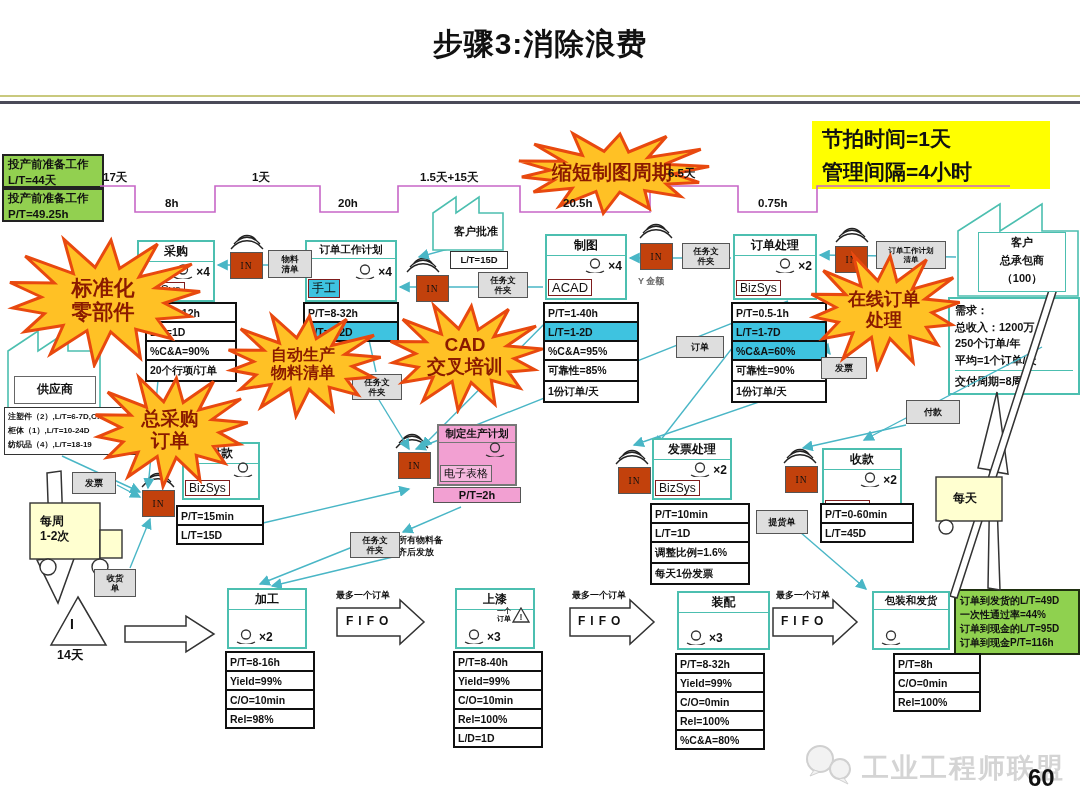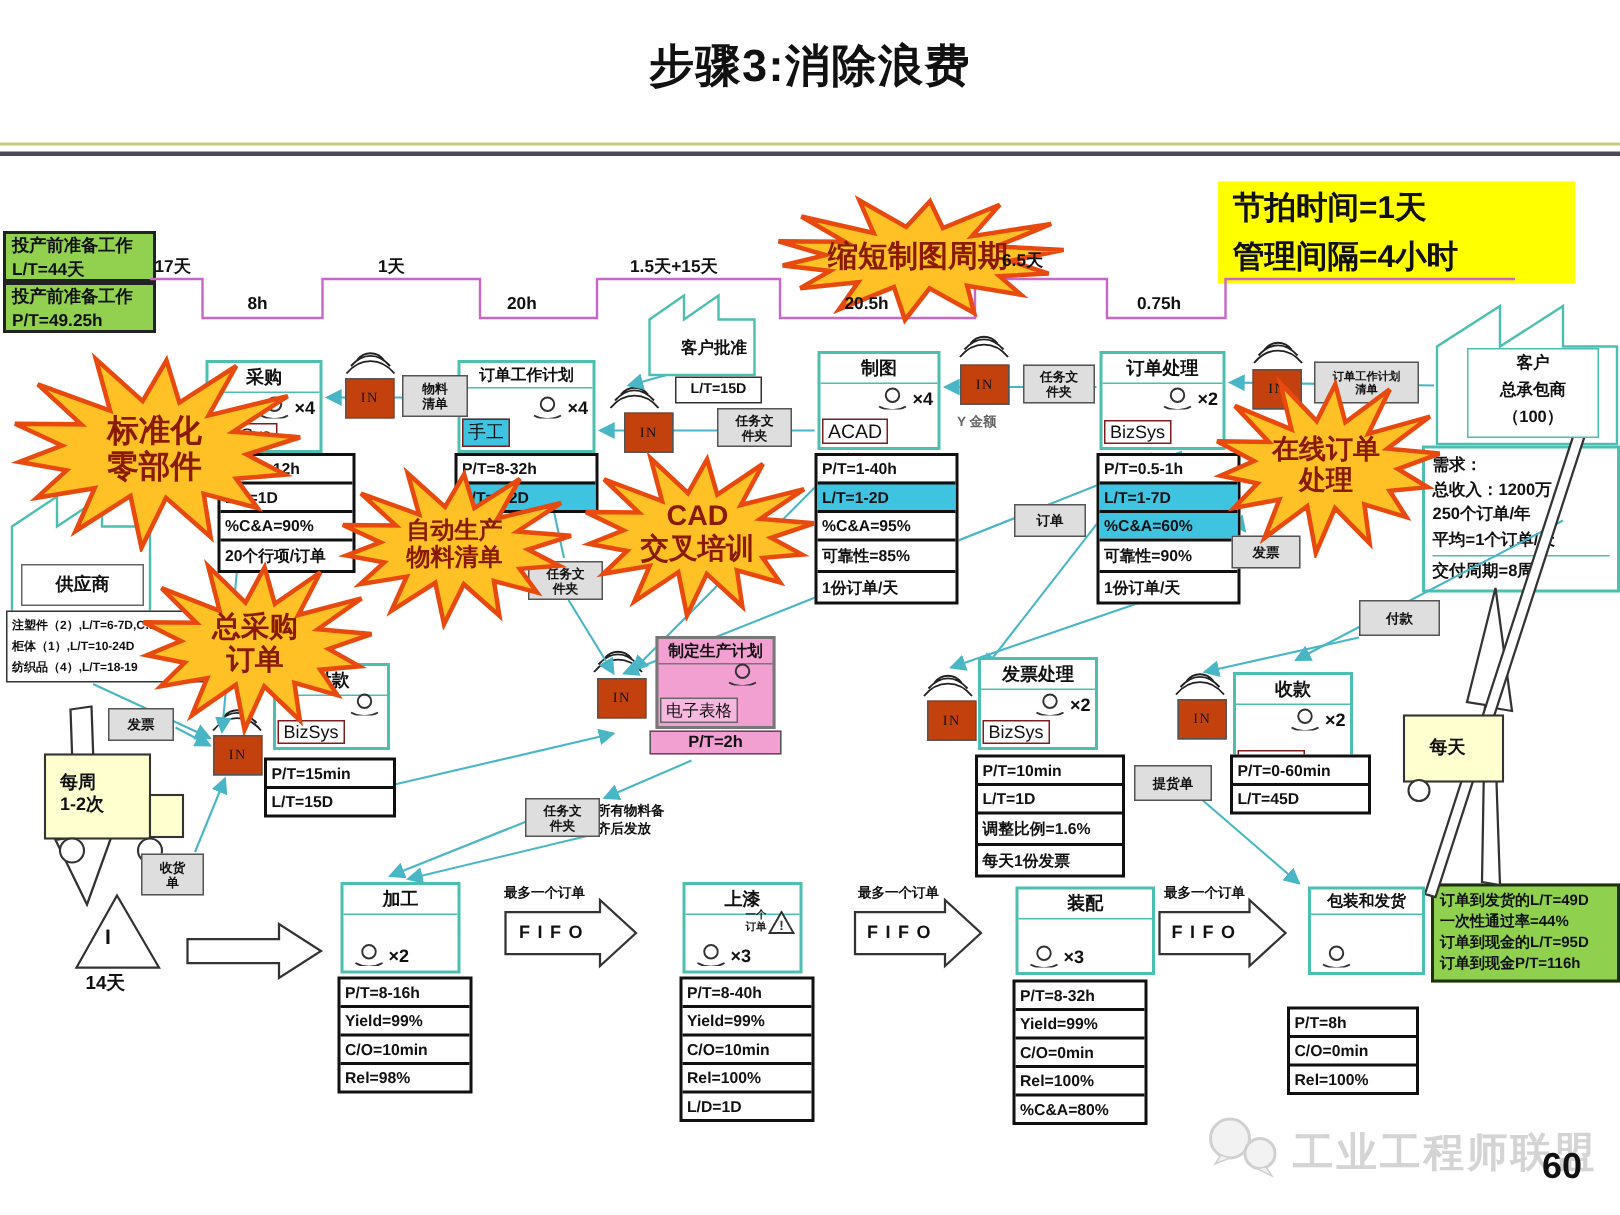--- a/index.html
+++ b/index.html
@@ -372,21 +372,21 @@
 
   <div class="abs procbox z2" style="left:872px;top:591px;width:78px;height:59px;">
     <div class="ptitle small">包装和发货</div>
     <div class="oprow bl">
         <svg class="opicon" width="24" height="15" viewBox="0 0 24 15">
           <circle cx="12" cy="5.5" r="4.5" fill="none" stroke="#333" stroke-width="1.3"></circle>
           <path d="M3,13 Q12,18 21,13" fill="none" stroke="#333" stroke-width="1.3"></path>
         </svg>
       </div>
   </div>
-  <div class="abs vtable z2" style="left:858px;top:653px;width:84px;margin-top:18px;">
+  <div class="abs vtable z2" style="left:893px;top:653px;width:84px;">
     <div class="row">P/T=8h</div>
     <div class="row">C/O=0min</div>
     <div class="row">Rel=100%</div>
   </div>
 
   <svg class="abs coil" style="left:228px;top:233px;" width="38" height="17" viewBox="0 0 38 17">
       <path d="M3,16 C12,5 26,5 35,16 M6,11 C14,2 24,2 32,11 M10,7 C15,1 23,1 28,7" stroke="#222" fill="none" stroke-width="1.3"></path>
     </svg>
   <div class="abs inbox z2" style="left:230px;top:252px;width:33px;height:27px;">IN</div>
   <svg class="abs coil" style="left:404px;top:256px;" width="38" height="17" viewBox="0 0 38 17">

